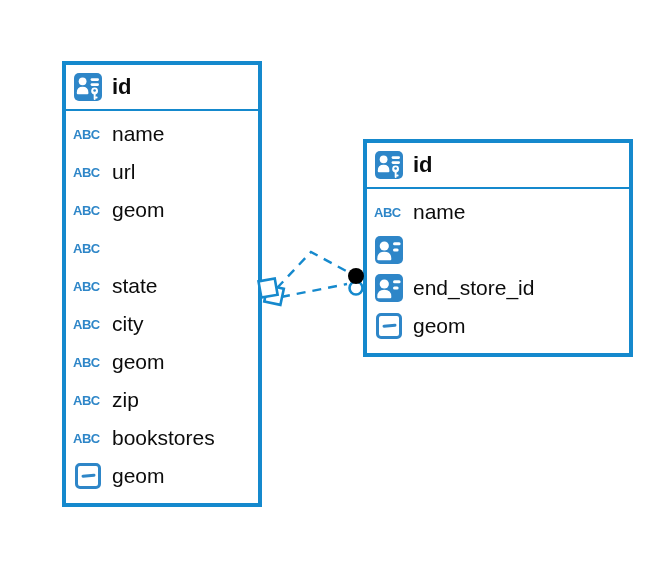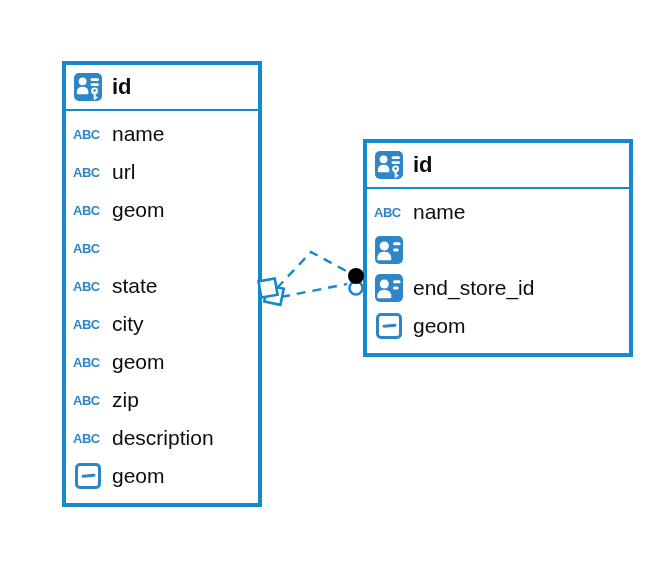--- a/index.html
+++ b/index.html
@@ -111,21 +111,21 @@
         <div class="row">
           <span class="icon col-icon abc">ABC</span>
           <span class="col-label">geom</span>
         </div>
         <div class="row">
           <span class="icon col-icon abc">ABC</span>
           <span class="col-label">zip</span>
         </div>
         <div class="row">
           <span class="icon col-icon abc">ABC</span>
-          <span class="col-label">description</span>
+          <span class="col-label">bookstores</span>
         </div>
         <div class="row">
           <span class="icon col-icon">
             <svg width="30" height="30" viewBox="0 0 30 30">
     <rect x="3.5" y="3.5" width="23" height="23" rx="3.5" fill="#fff" stroke="var(--icon-blue)" stroke-width="3"></rect>
     <line x1="10" y1="15.2" x2="21" y2="14.2" stroke="var(--icon-blue)" stroke-width="3" stroke-linecap="round"></line>
   </svg>
           </span>
           <span class="col-label">geom</span>
         </div>

